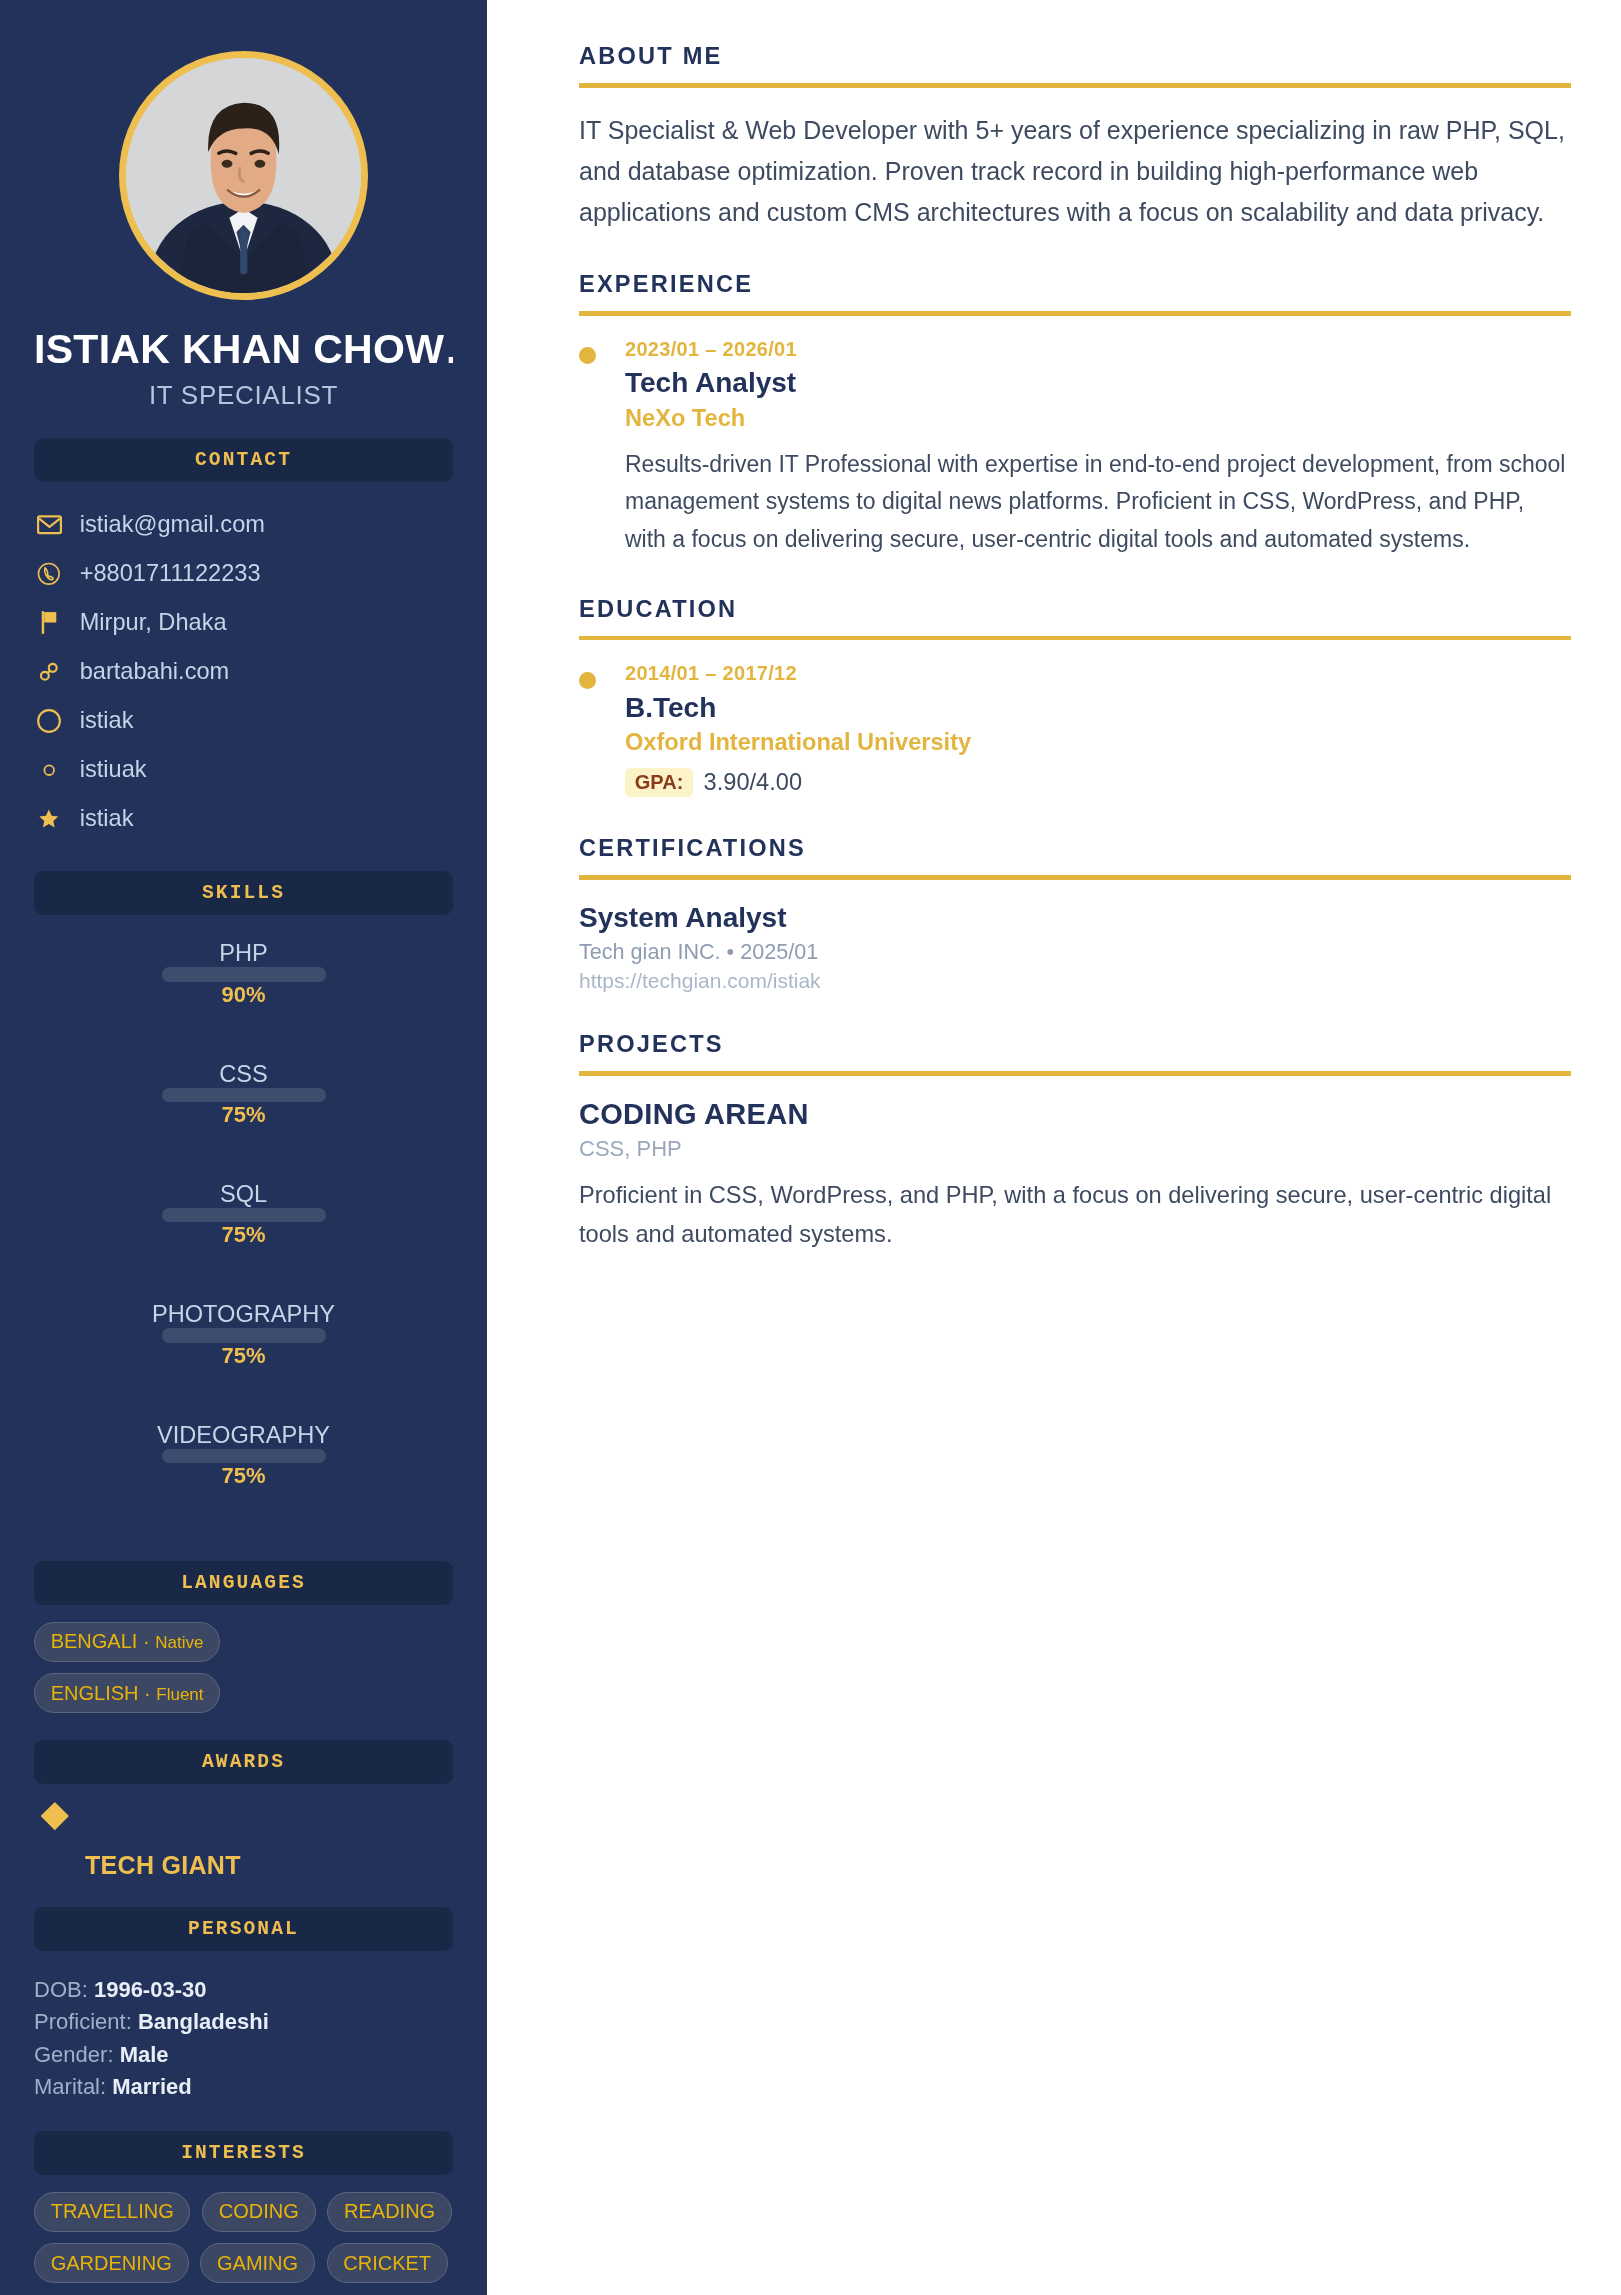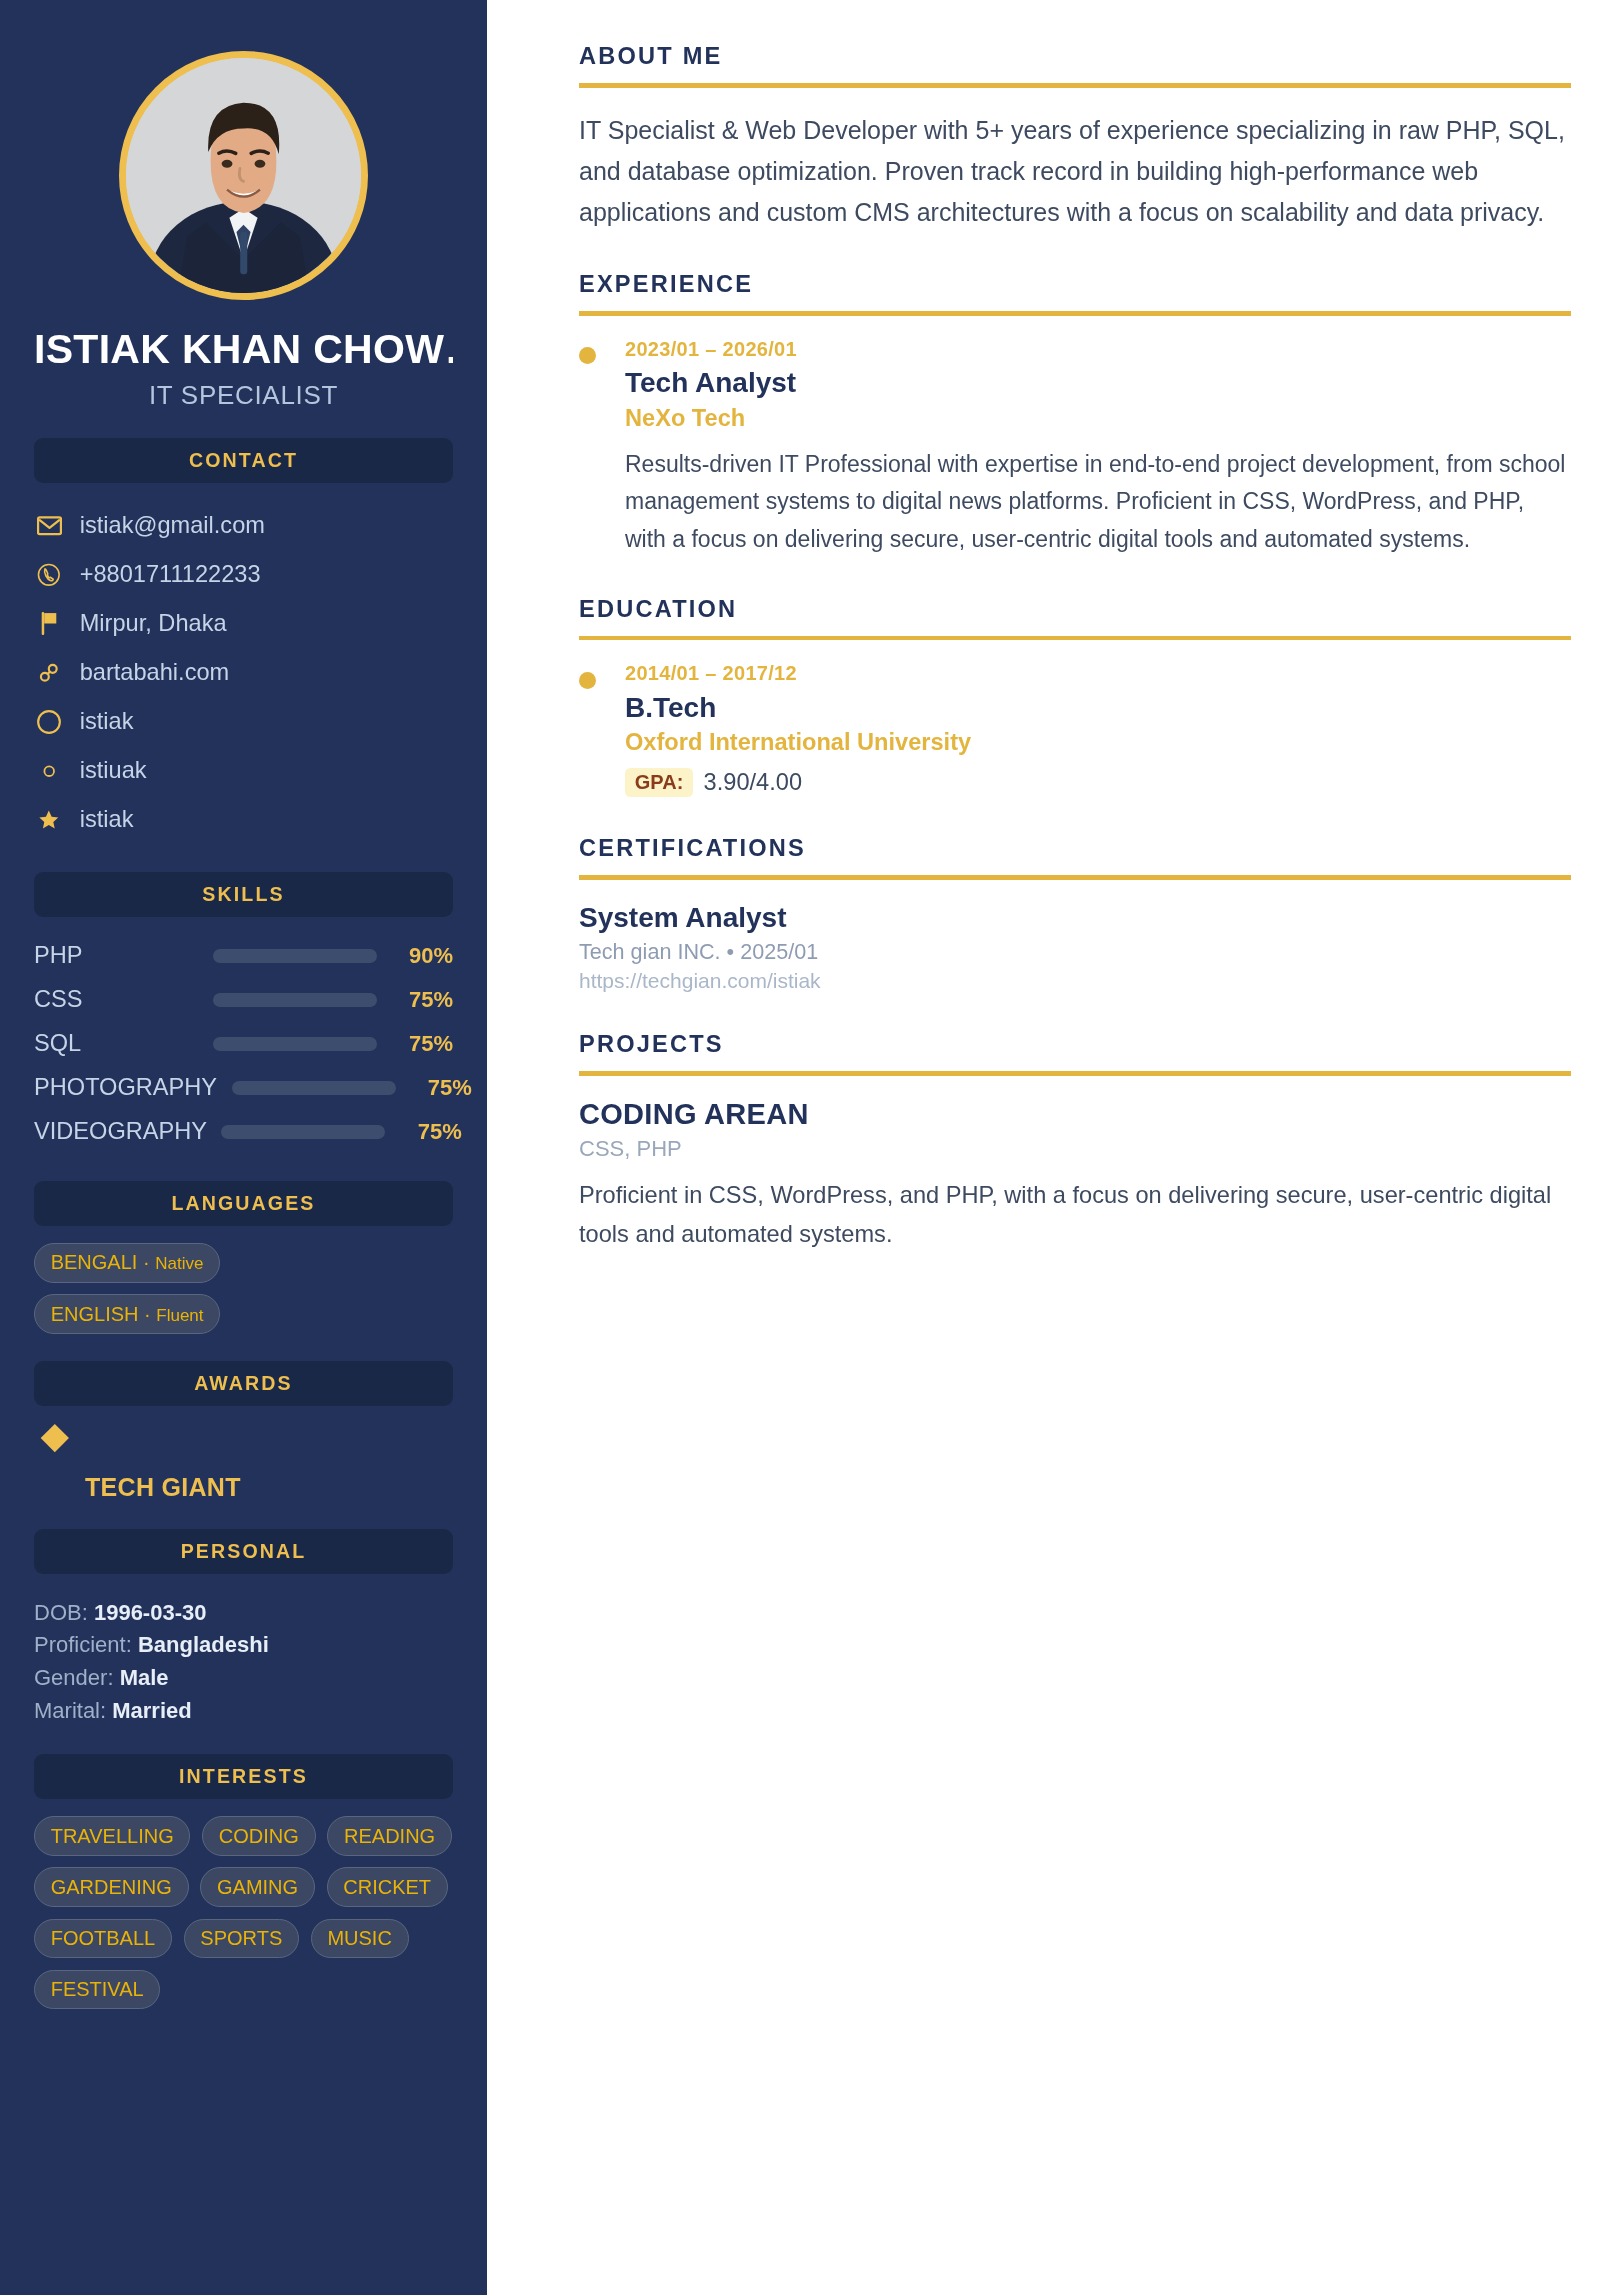--- a/index.html
+++ b/index.html
@@ -61,20 +61,21 @@
   .sec-pill {
     margin-top: 27.5px;
     background: #1a2847;
     border-radius: 9.2px;
     padding: 11px 6.5px;
     text-align: center;
     font-size: 19.6px;
     font-weight: 700;
     letter-spacing: 2.1px;
     color: #eebe4f;
+    font-family: Liberation Mono, monospace;
   }
 
   
   .contact-list { margin-top: 18.3px; }
   .contact-row {
     display: flex;
     align-items: center;
     gap: 15.7px;
     padding: 11px 0;
   }
@@ -88,20 +89,21 @@
   }
   .c-ico svg { display: block; }
   .c-txt { font-size: 23.6px; color: #c6d4e8; }
 
   
   .skills { margin-top: 17px; }
   .skill-row {
     display: flex;
     align-items: center;
     padding: 8.5px 0;
+    flex-direction: column;
   }
   .sk-name {
     flex: 1 1 auto;
     font-size: 23.6px;
     color: #c6d4e8;
     white-space: nowrap;
   }
   .sk-track {
     flex: 0 0 auto;
     width: 164px;

